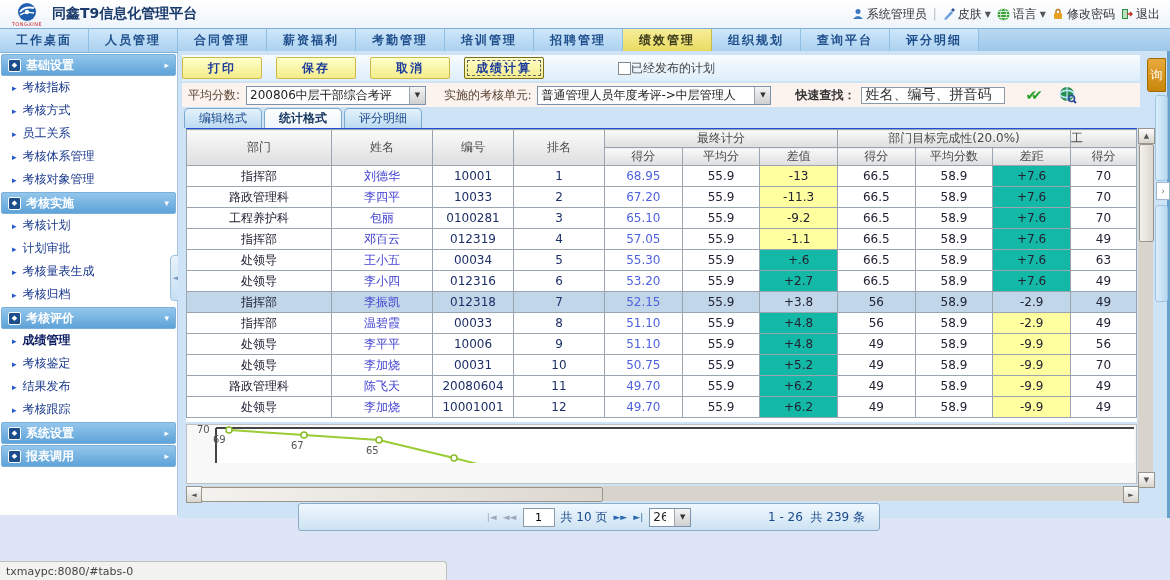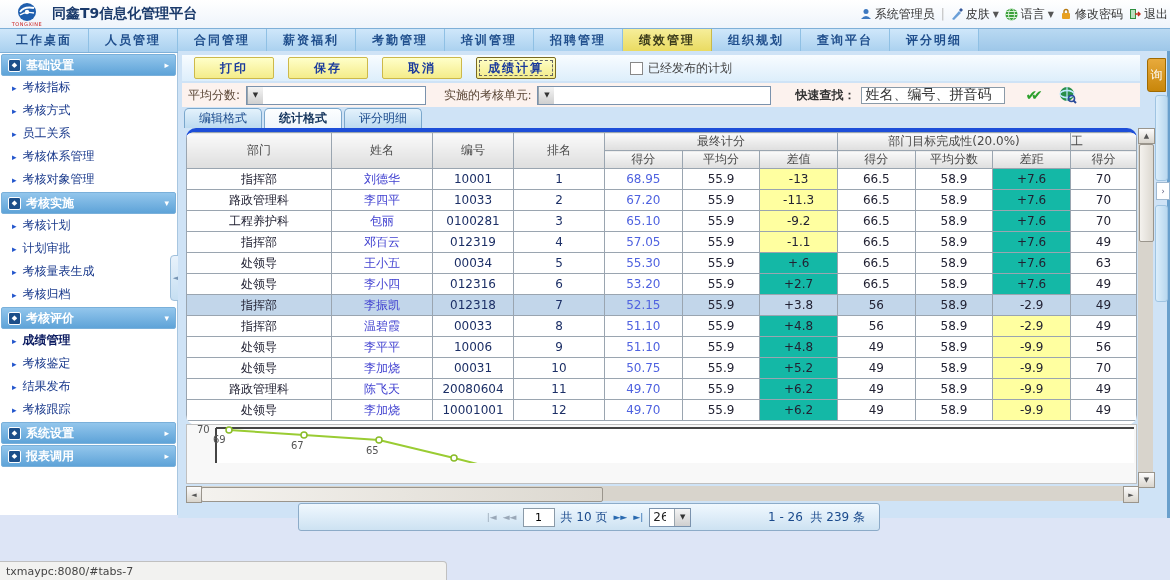--- a/index.html
+++ b/index.html
@@ -10,21 +10,21 @@
     font-size:12px;color:#333;
     -webkit-font-smoothing:antialiased;
   }
   
   #header{position:absolute;left:0;top:0;width:1170px;height:28px;
     background:linear-gradient(#ffffff,#eef4fb);border-bottom:1px solid #b9cfe4;
     display:flex;align-items:center;}
   .logo-wrap{display:flex;flex-direction:column;align-items:center;margin-left:10px;width:34px;}
   .logo-cap{font-size:5px;color:#cc2222;letter-spacing:.5px;line-height:4px;}
   .app-title{font-weight:bold;font-size:14px;color:#1a3a6b;margin-left:8px;}
-  #userbar{margin-left:auto;display:flex;align-items:center;gap:6px;margin-right:2px;font-size:12px;color:#333;}
+  #userbar{margin-left:auto;display:flex;align-items:center;gap:6px;margin-right:10px;font-size:12px;color:#333;}
   #userbar .ub-item{display:flex;align-items:center;gap:3px;cursor:pointer;white-space:nowrap;}
   #userbar .sep{color:#bbb;}
   .caret{font-size:8px;color:#555;}
   
   #navbar{position:absolute;left:0;top:28px;width:1170px;height:23px;
     background:linear-gradient(#cfe7fa,#a9d0ef);border-top:1px solid #7fb0d8;border-bottom:1px solid #7fb0d8;
     display:flex;align-items:stretch;}
   .nav-tab{width:88px;display:flex;align-items:center;justify-content:center;
     font-weight:bold;color:#1f4e8c;border-right:1px solid #8fc0e4;cursor:pointer;letter-spacing:2px;}
   .nav-tab.active{background:linear-gradient(#f6ee9a,#e9da5f);color:#3a3a1a;border-right:1px solid #c9b94a;}
@@ -48,46 +48,46 @@
   #content-bg{position:absolute;left:178px;top:51px;width:992px;height:467px;background:#cfe3f6;}
   #right-edge{position:absolute;right:0;top:51px;width:3px;height:467px;background:#6aa0cc;}
   .rstrip{position:absolute;width:11px;background:linear-gradient(90deg,#dceefb,#b9d8ef);border:1px solid #9fc4e2;border-radius:3px;}
   #rbox{position:absolute;left:1156px;top:182px;width:12px;height:16px;background:#fff;border:1px solid #9fb8d0;
     font-size:8px;color:#557;display:flex;align-items:center;justify-content:center;cursor:pointer;}
   #side-tab{position:absolute;left:1147px;top:58px;width:17px;height:32px;
     background:linear-gradient(#e8aa3c,#c8860a);border:1px solid #a06a00;border-radius:3px 0 0 3px;
     color:#fff;font-size:12px;display:flex;align-items:center;justify-content:center;cursor:pointer;}
   
   #toolbar{position:absolute;left:182px;top:55px;width:958px;height:26px;
-    background:linear-gradient(#f8fcff,#ddeefb);display:flex;align-items:center;gap:14px;padding-left:12px;box-sizing:border-box;}
+    background:linear-gradient(#f8fcff,#ddeefb);display:flex;align-items:center;gap:14px;padding-left:0;box-sizing:border-box;}
   .tb-btn{min-width:58px;height:20px;background:linear-gradient(#ffffc9,#f4ec8a);
     border:1px solid #cdb94a;border-radius:2px;color:#1a3a9c;font-weight:bold;font-size:12px;
     display:flex;align-items:center;justify-content:center;padding:0 10px;cursor:pointer;letter-spacing:2px;}
   .tb-btn.focused{border:1px solid #7a6a20;outline:1px dashed #666;outline-offset:-4px;}
-  #chk-wrap{display:flex;align-items:center;gap:5px;margin-left:60px;color:#444;}
+  #chk-wrap{display:flex;align-items:center;margin-left:60px;color:#444;}
   #chk{width:11px;height:11px;background:#fff;border:1px solid #888;cursor:pointer;}
   
   #filterbar{position:absolute;left:182px;top:83px;width:958px;height:24px;background:#fcf2ee;
     display:flex;align-items:center;gap:6px;padding-left:6px;box-sizing:border-box;color:#5a4636;}
   .combo{height:17px;background:#fff;border:1px solid #7a92ad;display:flex;align-items:center;cursor:pointer;}
   .combo .cb-txt{padding:0 3px;white-space:nowrap;overflow:hidden;color:#222;}
   .combo .cb-btn{width:15px;height:100%;background:linear-gradient(#f4f4f4,#cfcfcf);border-left:1px solid #9aa5ad;
     font-size:7px;color:#333;display:flex;align-items:center;justify-content:center;flex:0 0 auto;}
   #quick-input{width:136px;height:15px;border:1px solid #8a9aa8;background:#fff;font-size:14px;color:#333;padding:0 3px;
     font-family:inherit;}
   .chk-icon{color:#2ca02c;font-weight:bold;font-size:14px;letter-spacing:-6px;margin-left:14px;cursor:pointer;}
   .globe-icon{width:18px;height:18px;margin-left:16px;cursor:pointer;position:relative;}
   
   #viewtabs{position:absolute;left:184px;top:108px;height:20px;display:flex;gap:2px;align-items:flex-end;}
   .vtab{height:19px;padding:0 14px;display:flex;align-items:center;border:1px solid #7aa7cc;border-bottom:none;
     border-radius:5px 5px 0 0;background:linear-gradient(#e4f2fc,#bcdaf0);color:#1a4a8c;cursor:pointer;}
   .vtab.active{background:linear-gradient(#fdfeff,#eef5fb);font-weight:bold;color:#16365e;}
   
   #tablewrap{position:absolute;left:186px;top:128px;width:951px;height:293px;overflow:hidden;
-    border-top:4px solid #1d4ed8;background:#fff;border-radius:10px;}
+    border-top:1px solid #1d4ed8;background:#fff;}
   table{border-collapse:collapse;table-layout:fixed;width:951px;}
   th,td{border:1px solid #9aa5b0;overflow:hidden;white-space:nowrap;text-align:center;padding:0;}
   th{background:linear-gradient(#fafafa,#dedede);color:#4a4a4a;font-weight:normal;height:17px;font-size:12px;}
   td{height:20px;font-size:12px;color:#223;}
   tr.sel td{background:#c2d6ea;}
   td.hl-yellow{background:#ffffa0;}
   td.hl-blue{background:#14b8a6;}
   td.c-name{color:#3f3fd0;cursor:pointer;}
   td.c-score{color:#4f62e0;}
   td.c-code,td.c-rank{color:#1c2f66;}
@@ -286,24 +286,26 @@
   <div class="tb-btn focused">成绩计算</div>
   <div id="chk-wrap">
     <div id="chk"></div>
     <span>已经发布的计划</span>
   </div>
 </div>
 
 <div id="filterbar">
   <span>平均分数:</span>
   <div class="combo" style="width:178px;">
+    <span class="cb-txt" style="flex:1;">200806中层干部综合考评</span>
     <span class="cb-btn">▼</span>
   </div>
   <span style="margin-left:12px;font-family:Liberation Serif, serif;">实施的考核单元:</span>
   <div class="combo" style="width:232px;">
+    <span class="cb-txt" style="flex:1;">普通管理人员年度考评-&gt;中层管理人</span>
     <span class="cb-btn">▼</span>
   </div>
   <span style="margin-left:18px;font-weight:bold;color:#333;">快速查找：</span>
   <input id="quick-input" value="姓名、编号、拼音码" style="">
   <span class="chk-icon">✔✔</span>
   <span class="globe-icon">
     <svg width="18" height="18" viewBox="0 0 18 18">
       <circle cx="8" cy="8" r="7" fill="#2a8f4a"></circle>
       <path d="M2 6 q6 -4 12 0 M2 10 q6 4 12 0 M8 1 v14" stroke="#bfe8ff" stroke-width="1.2" fill="none"></path>
       <ellipse cx="8" cy="8" rx="7" ry="3.4" fill="none" stroke="#bfe8ff" stroke-width="1.2"></ellipse>
@@ -539,14 +541,14 @@
   <div class="combo" style="width:40px;gap:8px;">
     <span class="cb-txt" style="flex:1;">26</span>
     <span class="cb-btn">▼</span>
   </div>
   <span id="pg-right">
     <span>1 - 26</span>&nbsp;&nbsp;<span>共 239 条</span>
   </span>
 </div>
 
 <div id="statusbar">
-  <span>txmaypc:8080/#tabs-7</span>
+  <span>txmaypc:8080/#tabs-0</span>
 </div>
 
 </body></html>

